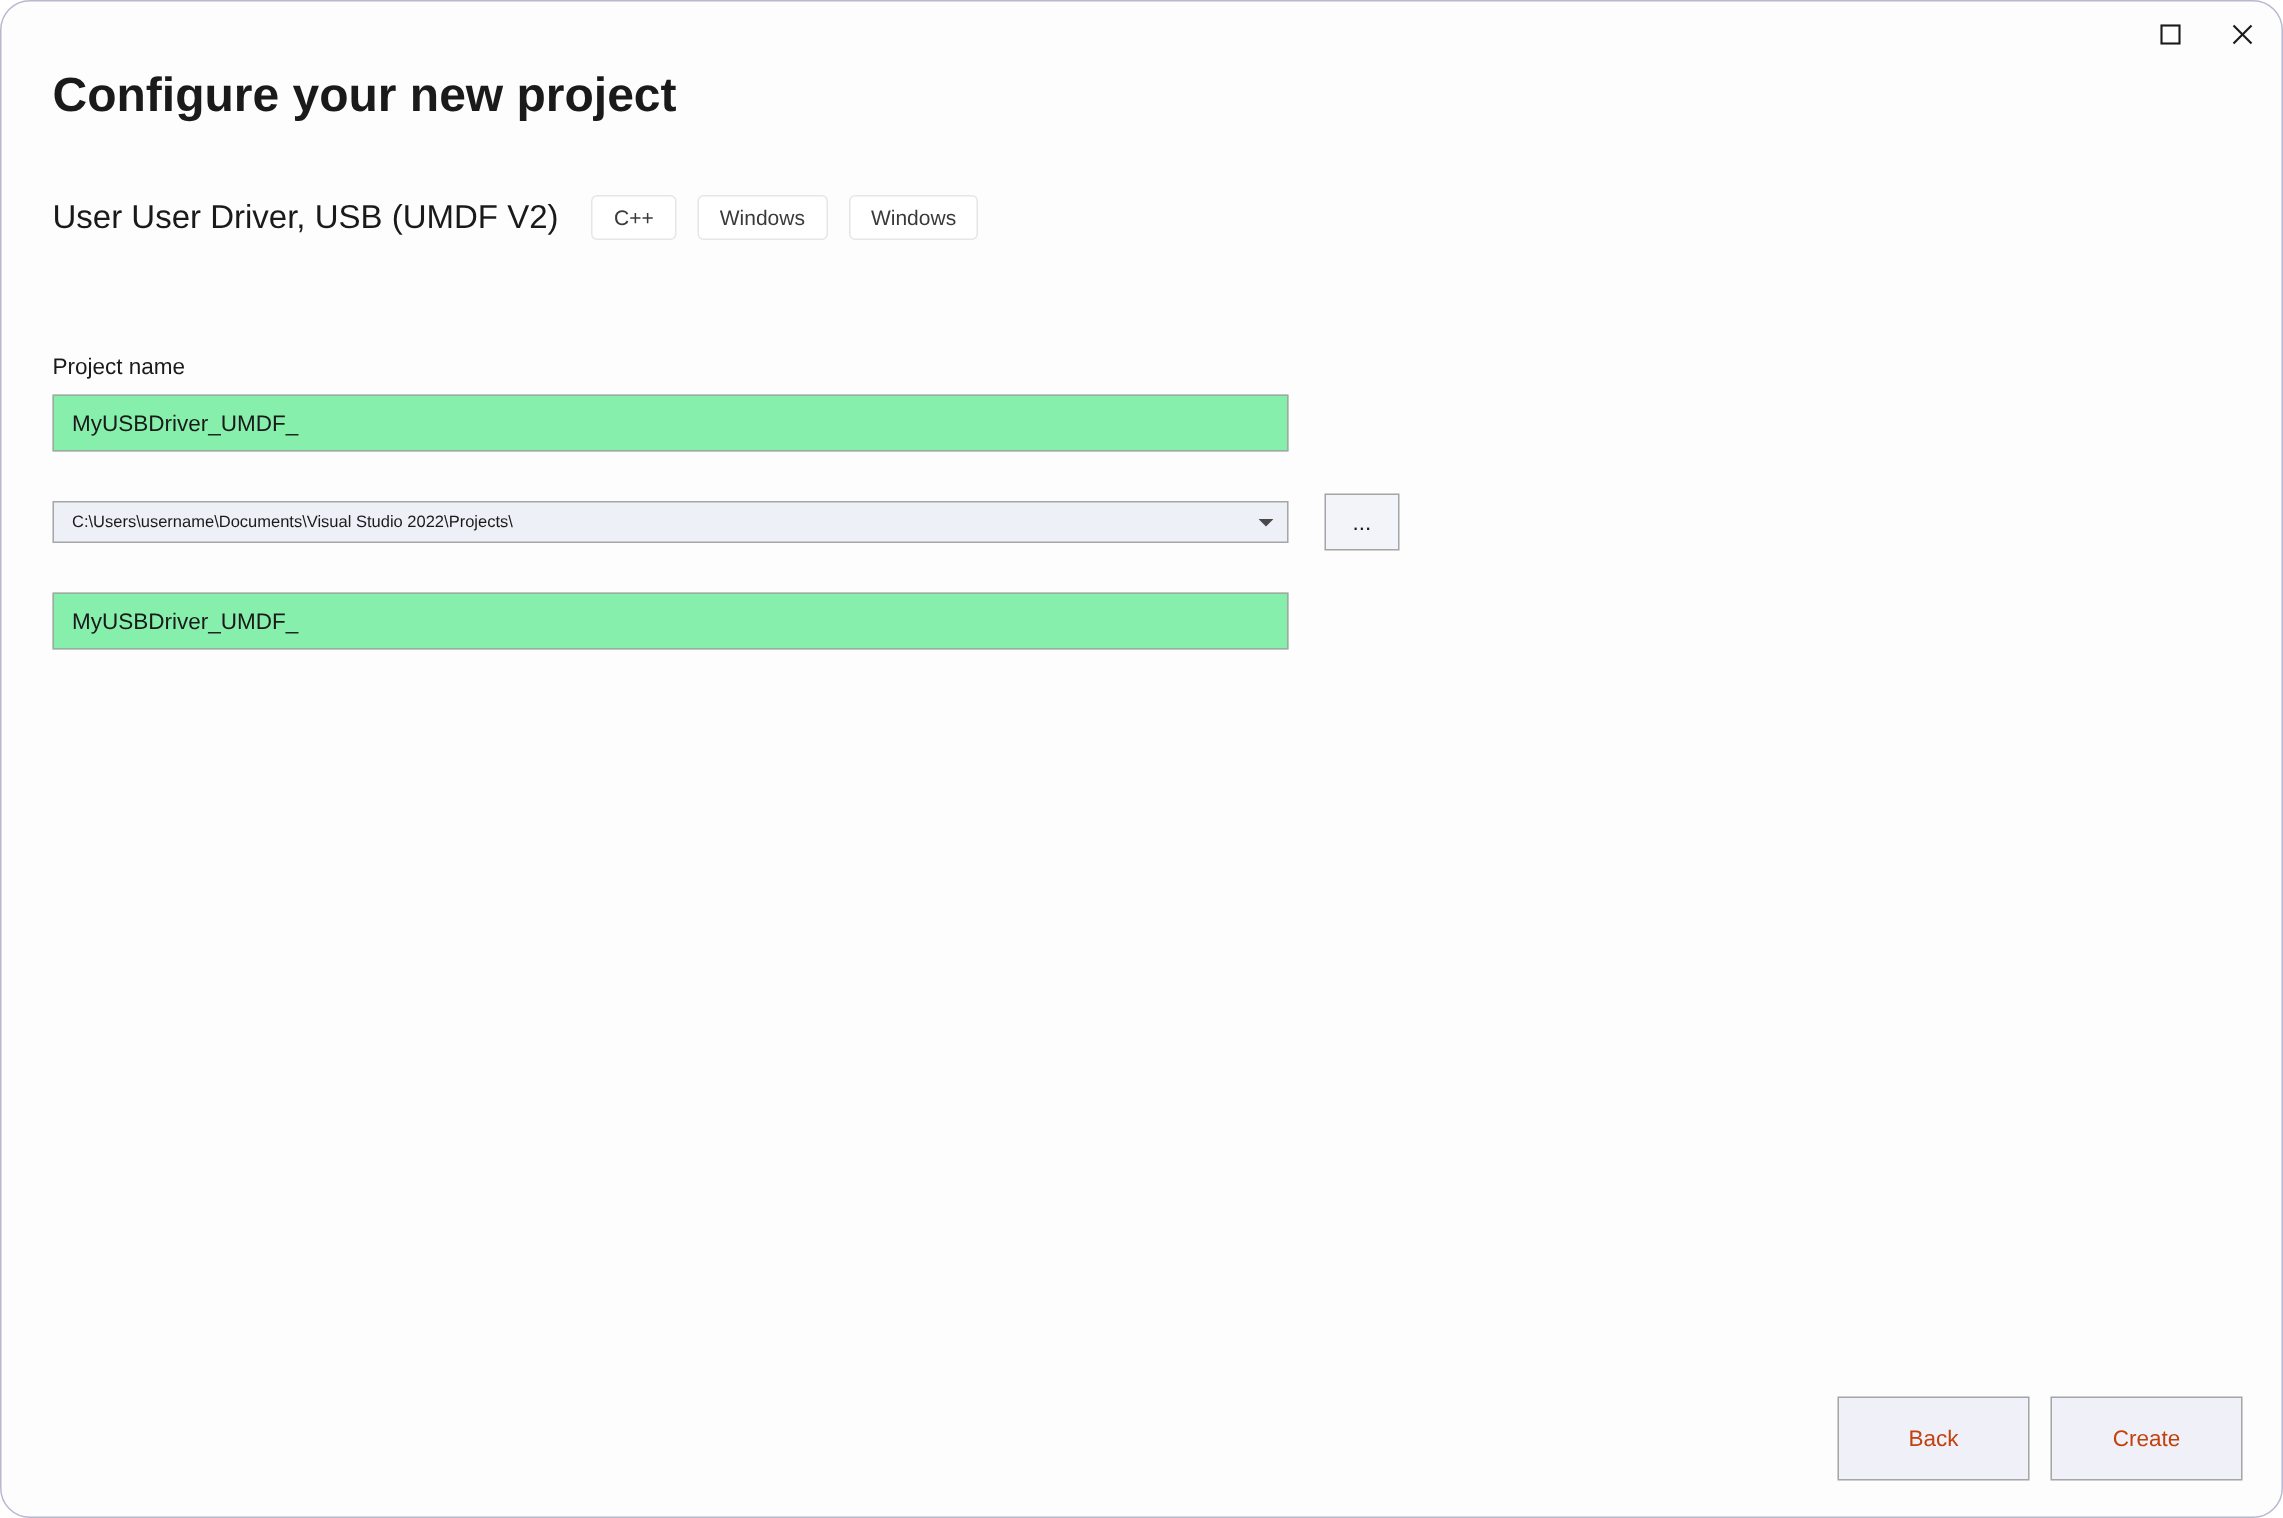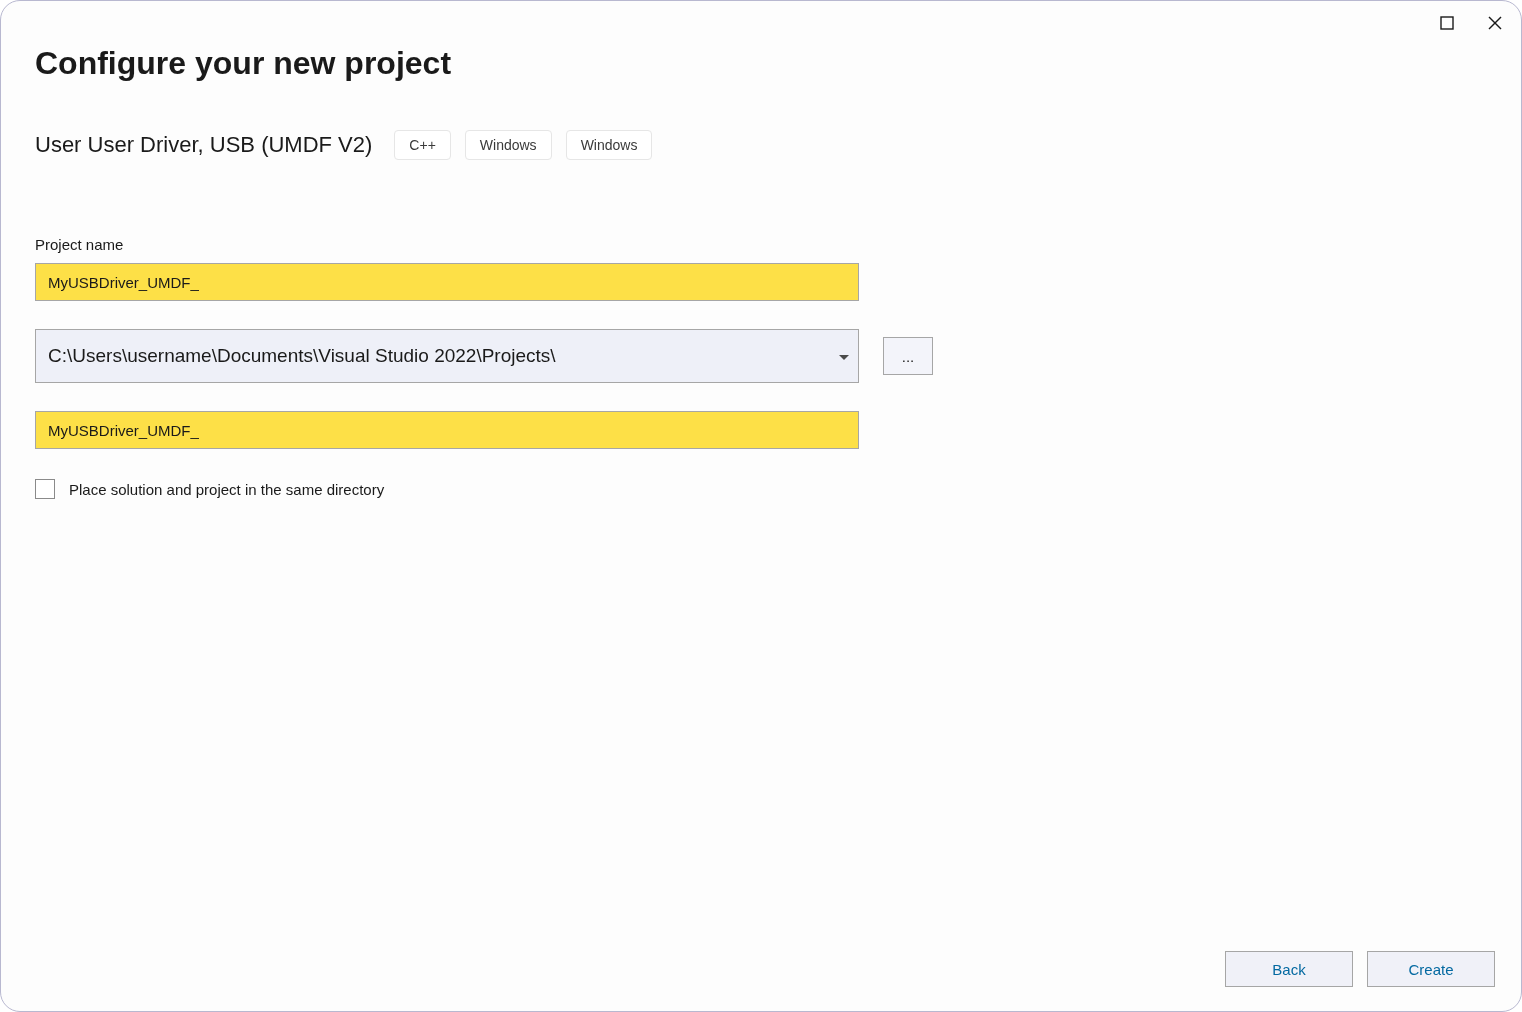--- a/index.html
+++ b/index.html
@@ -88,37 +88,37 @@
       margin-top: 36px;
     }
     .text-input {
       width: 824px;
       height: 38px;
       border: 1px solid #a6a6a6;
       padding: 0 12px;
       font-size: 15px;
       font-family: inherit;
       color: #1a1a1a;
-      background: #fde047;
+      background: #86efac;
     }
     .location-row {
       display: flex;
       align-items: center;
       gap: 24px;
     }
     .combo-wrap {
       position: relative;
       width: 824px;
     }
     .combo-input {
       width: 100%;
-      height: 54px;
+      height: 28px;
       border: 1px solid #a6a6a6;
       padding: 0 32px 0 12px;
-      font-size: 19px;
+      font-size: 11px;
       font-family: inherit;
       color: #1a1a1a;
       background: #eef0f8;
     }
     .combo-chevron {
       position: absolute;
       right: 10px;
       top: 50%;
       transform: translateY(-50%);
       pointer-events: none;
@@ -166,26 +166,26 @@
     }
     .footer {
       position: absolute;
       bottom: 24px;
       right: 26px;
       display: flex;
       gap: 14px;
     }
     .footer-btn {
       width: 128px;
-      height: 36px;
+      height: 56px;
       border: 1px solid #a6a6a6;
       background: #f0f1f8;
       font-size: 15px;
       font-family: inherit;
-      color: #0369a1;
+      color: #c2410c;
       cursor: pointer;
     }
   </style>
 </head>
 <body>
 
 <div class="window">
 
   <div class="titlebar">
     <div class="win-btn">
@@ -230,24 +230,20 @@
           </span>
         </div>
         <button class="browse-button">...</button>
       </div>
     </div>
 
     <div class="field-group">
       <input type="text" class="text-input" value="MyUSBDriver_UMDF_" style="">
     </div>
 
-    <div class="checkbox-row">
-      <div class="checkbox"></div>
-      <span class="checkbox-label">Place solution and project in the same directory</span>
-    </div>
 
 
   </div>
 
   <div class="footer">
     <button class="footer-btn">Back</button>
     <button class="footer-btn">Create</button>
   </div>
 
 </div>

